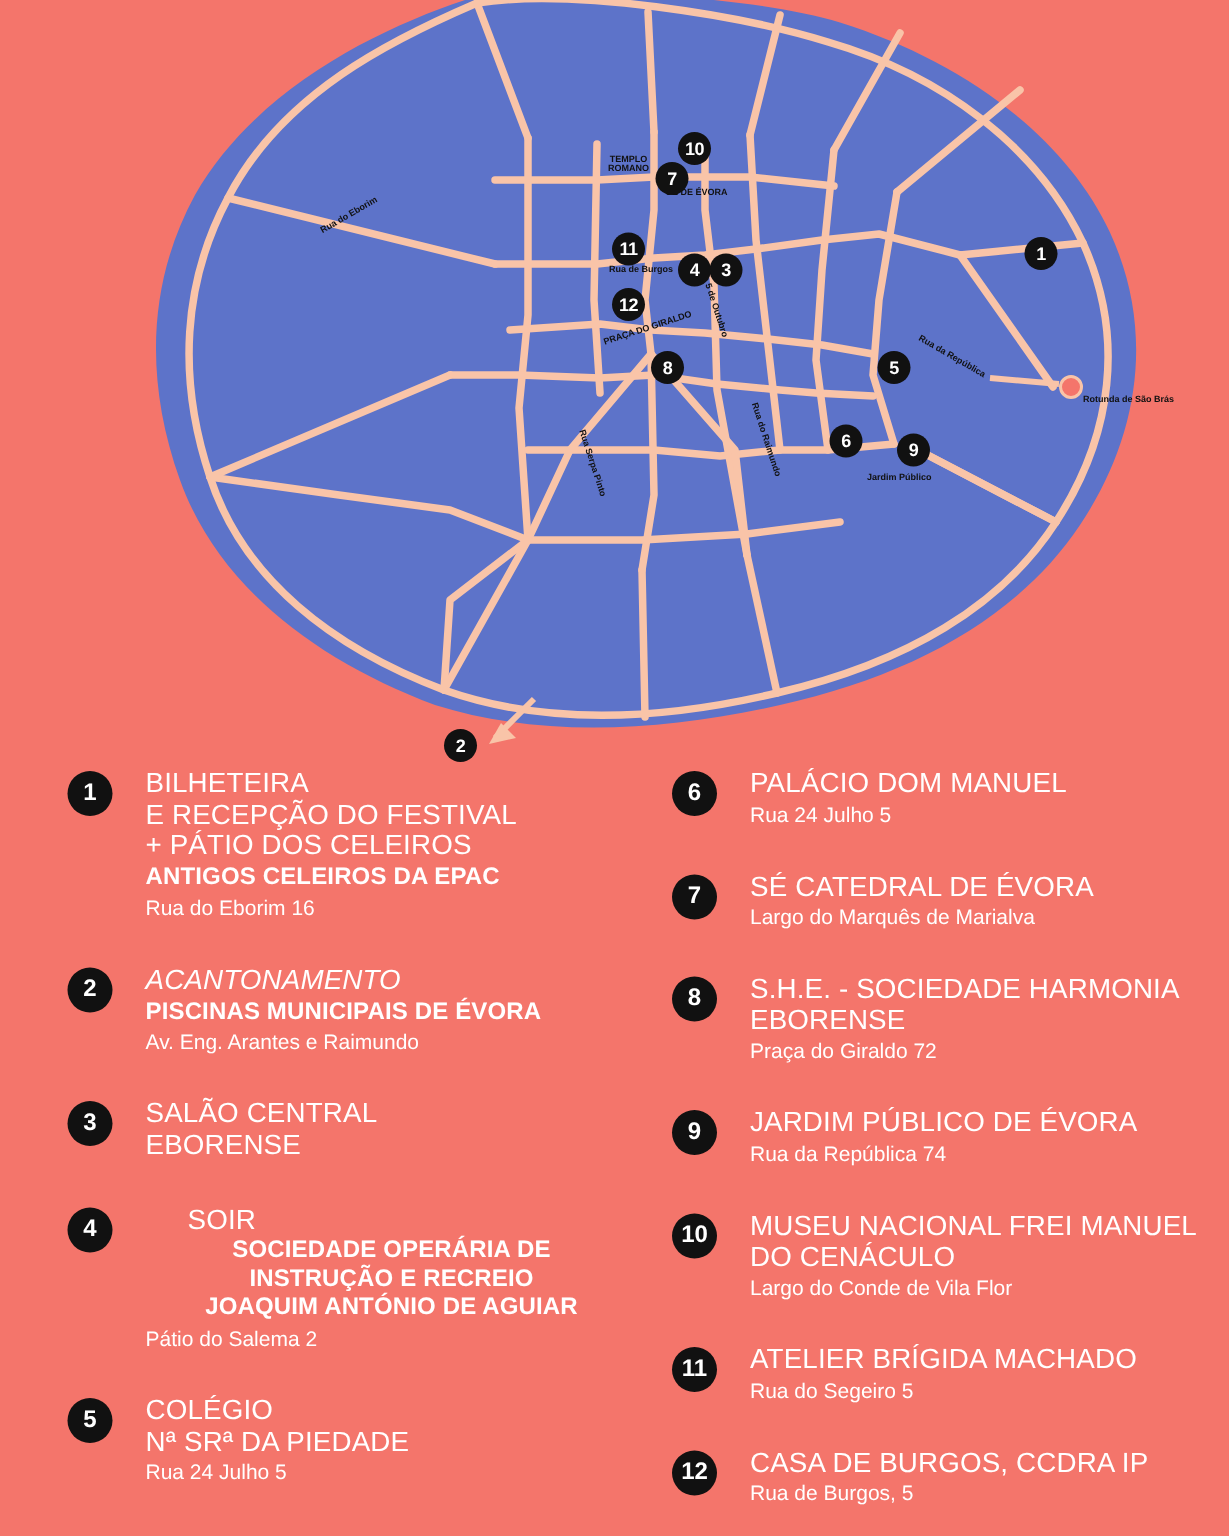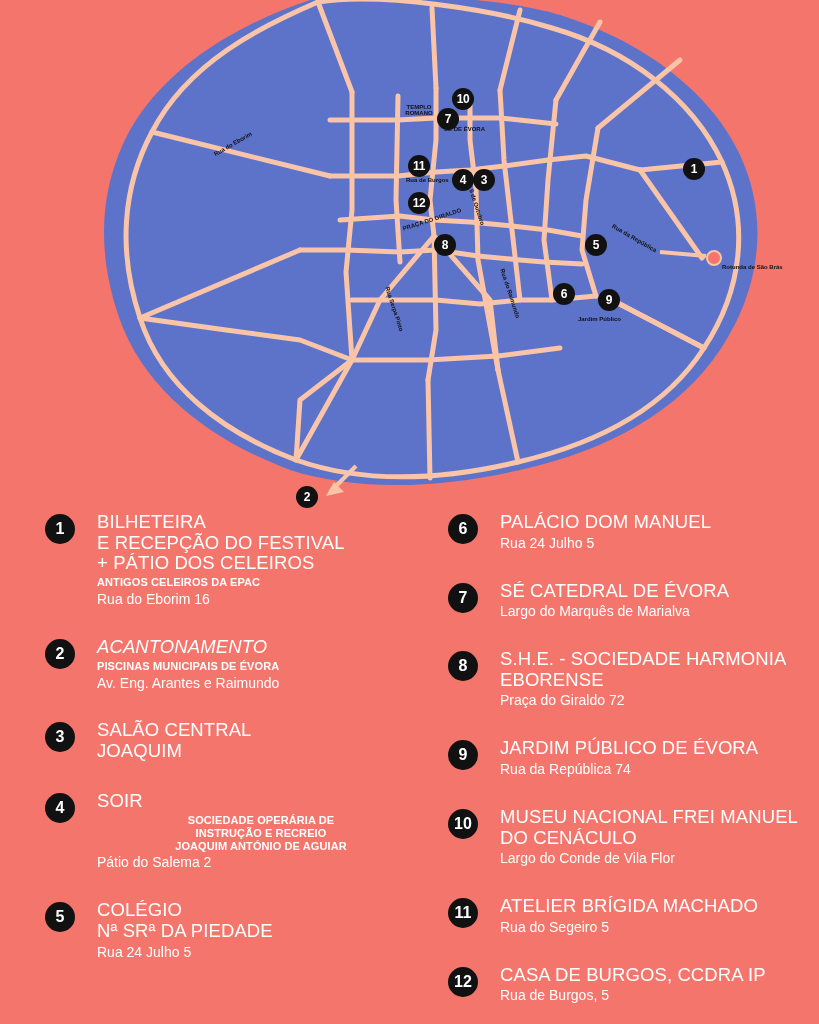--- a/index.html
+++ b/index.html
@@ -87,21 +87,21 @@
     color: #ffffff;
     font-size: 18.5px;
     line-height: 1.12;
     font-weight: normal;
     letter-spacing: 0.1px;
     margin: 0;
     padding-top: 12px;
   }
   .entry .sub {
     color: #ffffff;
-    font-size: 11px;
+    font-size: 16px;
     line-height: 1.18;
     font-weight: bold;
     margin-top: 2px;
     letter-spacing: 0.1px;
   }
   .entry .addr {
     color: #ffffff;
     font-size: 14px;
     line-height: 1.2;
     margin-top: 2px;
@@ -211,25 +211,25 @@
       </div>
       <div class="entry">
         <div class="badge">2</div>
         <div class="title" style="white-space: pre-line; font-style: italic;">ACANTONAMENTO</div>
         <div class="sub" style="white-space: pre-line;">PISCINAS MUNICIPAIS DE ÉVORA</div>
         <div class="addr">Av. Eng. Arantes e Raimundo</div>
       </div>
       <div class="entry">
         <div class="badge">3</div>
         <div class="title" style="white-space: pre-line;">SALÃO CENTRAL
-JOAQUIM</div>
+EBORENSE</div>
       </div>
       <div class="entry">
         <div class="badge">4</div>
-        <div class="title" style="white-space: pre-line;">SOIR</div>
+        <div class="title" style="white-space: pre-line; margin-left: 28px;">SOIR</div>
         <div class="sub" style="white-space: pre-line; text-align: center;">SOCIEDADE OPERÁRIA DE
 INSTRUÇÃO E RECREIO
 JOAQUIM ANTÓNIO DE AGUIAR</div>
         <div class="addr">Pátio do Salema 2</div>
       </div>
       <div class="entry">
         <div class="badge">5</div>
         <div class="title" style="white-space: pre-line;">COLÉGIO
 Nª SRª DA PIEDADE</div>
         <div class="addr">Rua 24 Julho 5</div>

